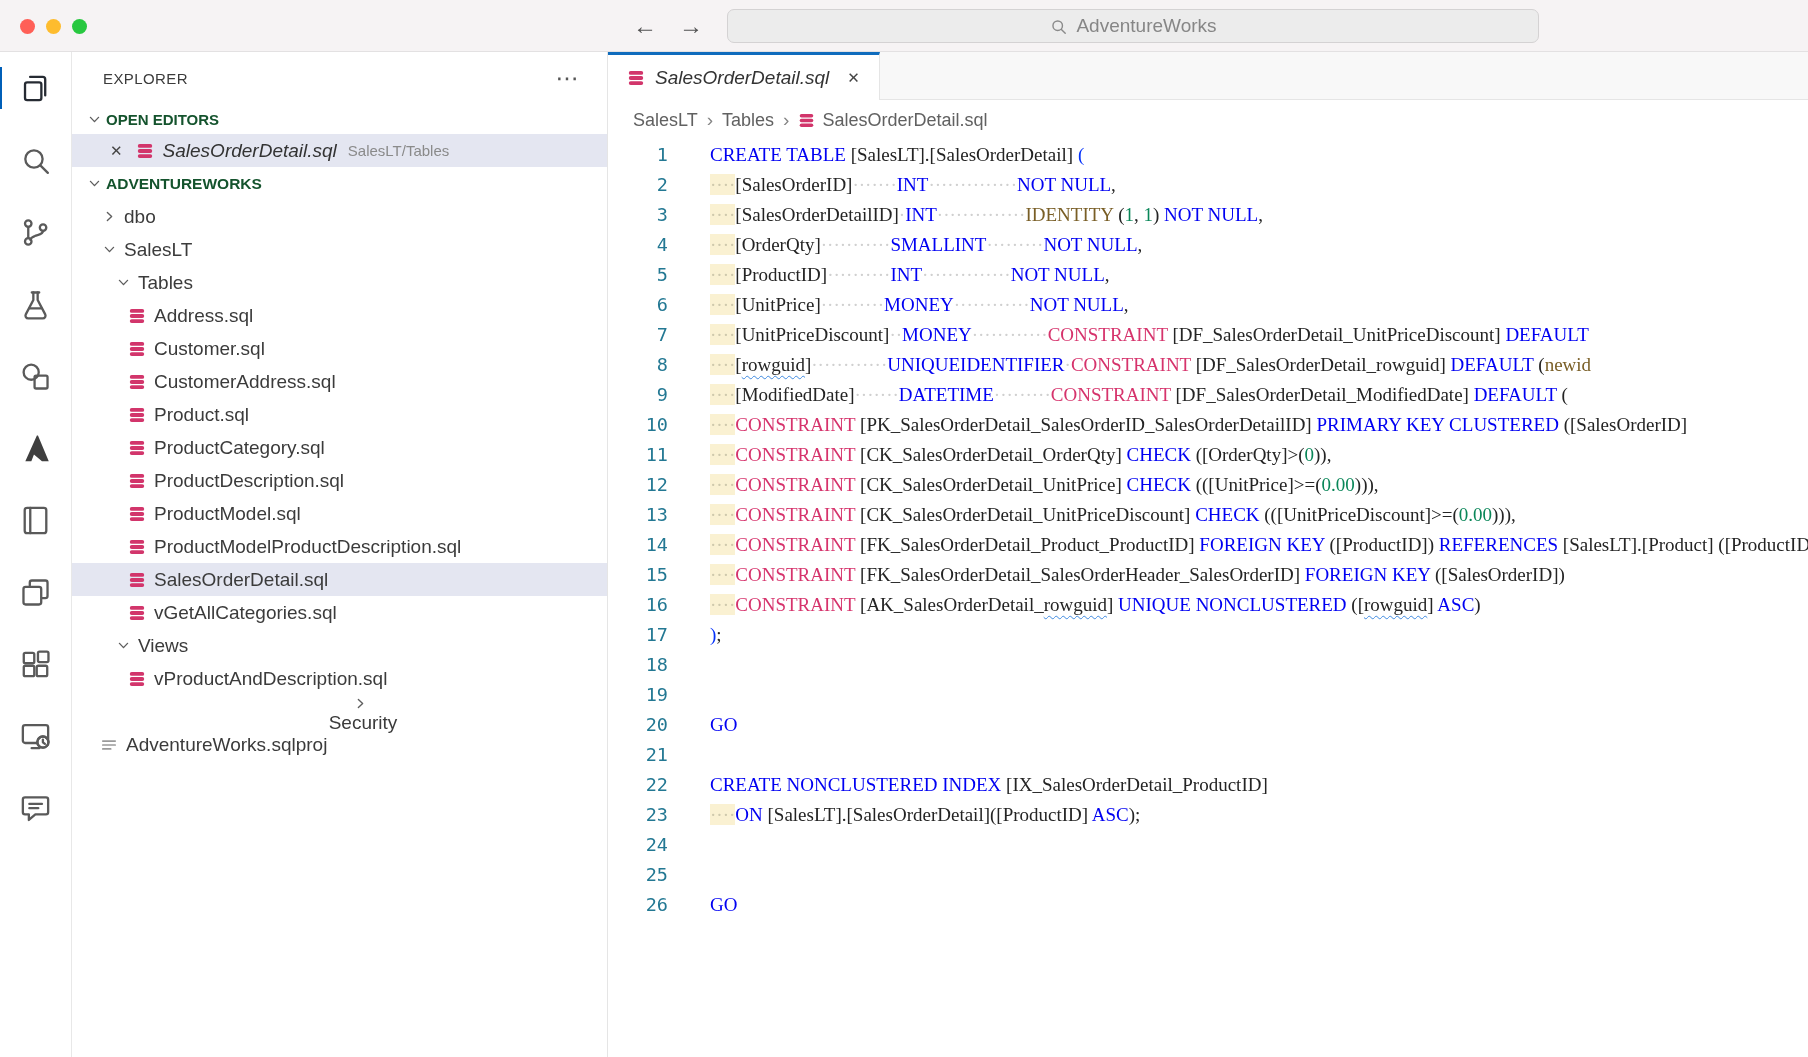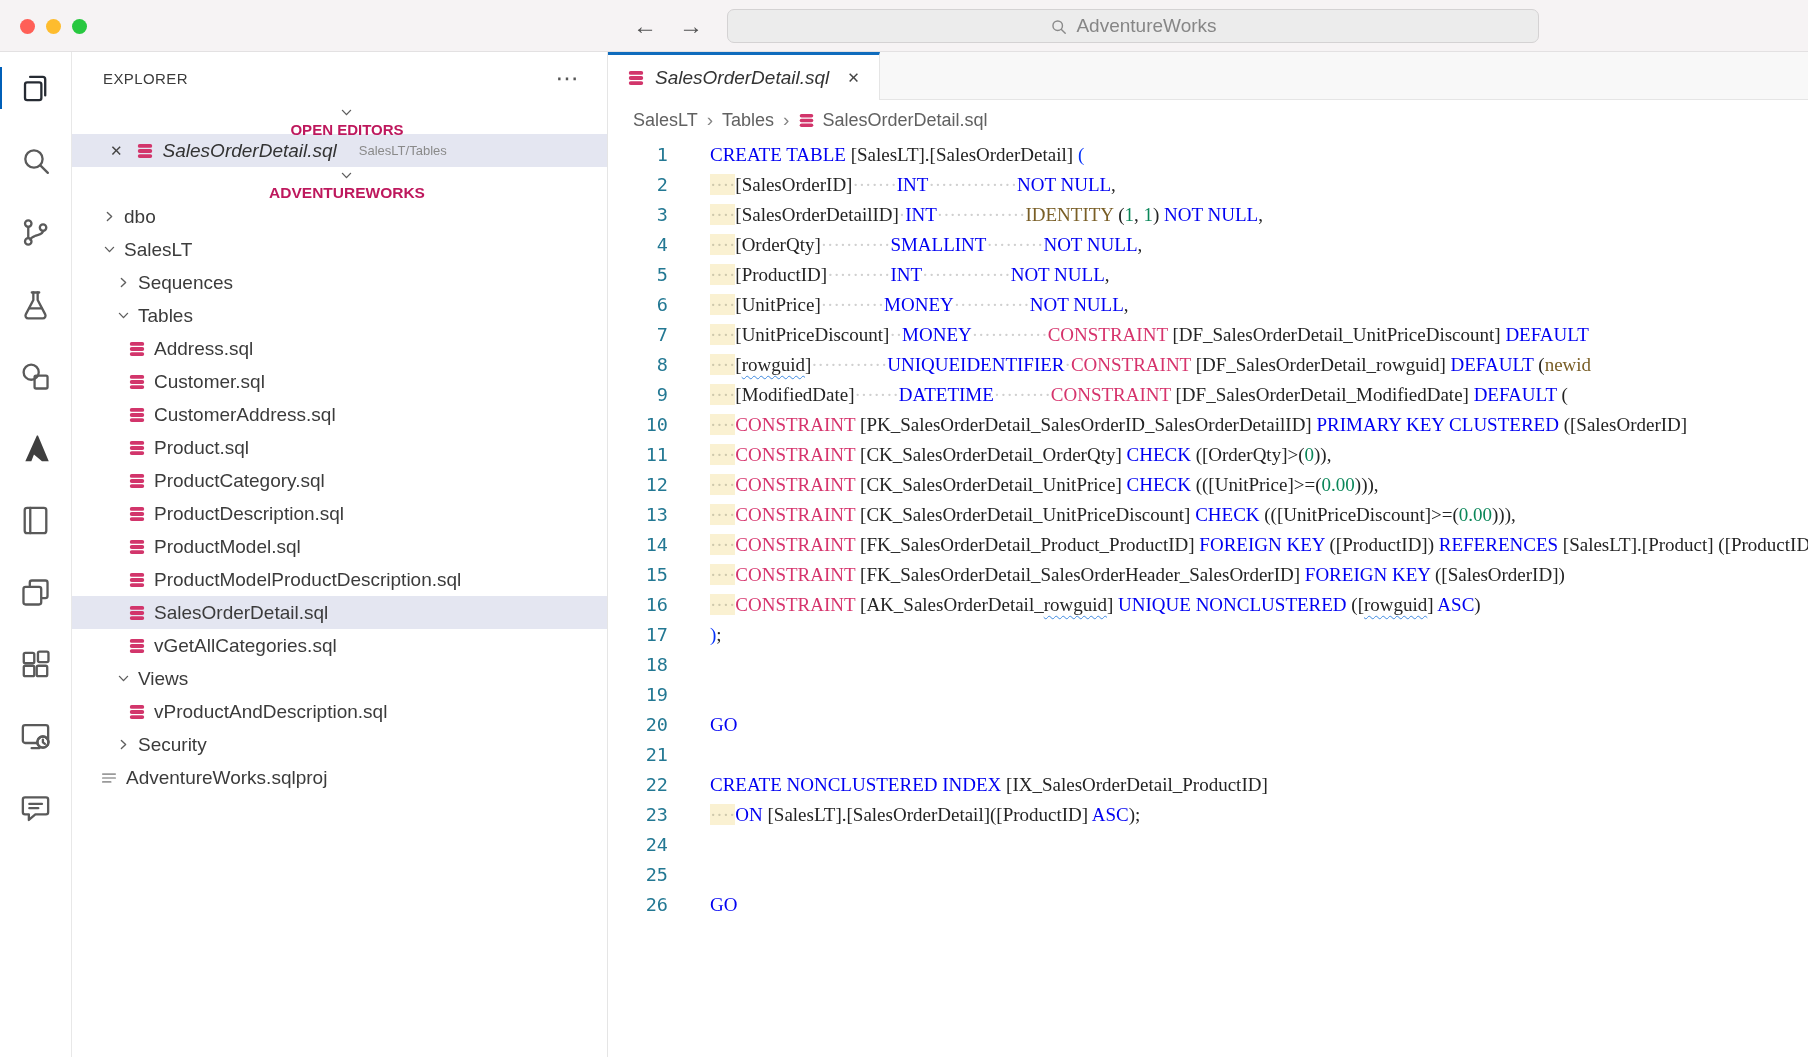--- a/index.html
+++ b/index.html
@@ -30,30 +30,30 @@
   .activitybar { flex:0 0 72px; width:72px; border-right:1px solid #e8e8e8; background:#fff; display:flex; flex-direction:column; }
   .ab-item { height:72px; display:flex; align-items:center; justify-content:center; position:relative; }
   .ab-item.active::before { content:""; position:absolute; left:0; top:15px; bottom:15px; width:2px; background:#005fb8; }
   .ab-ico { display:flex; align-items:center; }
 
   
   .sidebar { flex:0 0 536px; width:536px; border-right:1px solid #e5e5e5; background:#fff; overflow:hidden; }
   .sb-title { height:52px; display:flex; align-items:center; justify-content:space-between; padding:0 28px 0 31px;
               font-size:15px; letter-spacing:.4px; color:#3b3b3b; }
   .more { font-size:23px; color:#555; }
-  .sec-header { height:30px; display:flex; align-items:center; padding-left:13px; font-weight:700; font-size:15px; color:#be185d;flex-direction:column; }
+  .sec-header { height:30px; display:flex; align-items:center; padding-left:13px; font-weight:700; font-size:15px; color:#14532d; }
   .sec-header.adv { height:33px; font-size:15.5px; }
   .sec-label { margin-left:2px; }
   .chev-slot { width:19px; height:19px; display:flex; align-items:center; justify-content:center; }
   .chev.exp { transform:rotate(90deg); }
   .oe-item { height:33px; display:flex; align-items:center; background:#e4e6f1; padding-left:38px; }
   .oe-close { font-size:15px; color:#454545; margin-right:13px; }
   .dbico { display:flex; align-items:center; }
   .oe-name { font-style:italic; font-size:19px; margin-left:9px; color:#333; white-space:nowrap; }
-  .oe-path { font-size:13px; color:#8a8a8a; margin-left:22px; white-space:nowrap; }
+  .oe-path { font-size:15px; color:#8a8a8a; margin-left:11px; white-space:nowrap; }
   .tree-row { height:33px; display:flex; align-items:center; font-size:19px; color:#3b3b3b; }
   .tree-row.selected { background:#e4e6f1; }
   .tree-label { margin-left:8px; white-space:nowrap; }
   .tree-row .chev-slot + .tree-label { margin-left:5px; }
 
   
   .editor { flex:1; min-width:0; display:flex; flex-direction:column; background:#fff; }
   .tabbar { flex:0 0 48px; height:48px; background:#f8f8f8; border-bottom:1px solid #e5e5e5; display:flex; }
   .tab { display:flex; align-items:center; gap:10px; padding:0 19px; background:#fff; height:48px;
          border-right:1px solid #e5e5e5; border-top:3px solid #0f6cbd; margin-bottom:-1px; }
@@ -256,153 +256,145 @@
           <div class="tree-row" style="padding-left: 28px;">
             <span class="chev-slot">
               <svg class="chev exp" width="17" height="17" viewBox="0 0 16 16" fill="none" stroke="#5f5f5f" stroke-width="1.3" stroke-linecap="round" stroke-linejoin="round">
                 <path d="M6 4.2 10 8l-4 3.8"></path>
               </svg>
             </span>
             <span class="tree-label">SalesLT</span>
           </div>
           <div class="tree-row" style="padding-left: 42px;">
             <span class="chev-slot">
-              <svg class="chev" width="17" height="17" viewBox="0 0 16 16" fill="none" stroke="#5f5f5f" stroke-width="1.3" stroke-linecap="round" stroke-linejoin="round">
+              <svg class="chev exp" width="17" height="17" viewBox="0 0 16 16" fill="none" stroke="#5f5f5f" stroke-width="1.3" stroke-linecap="round" stroke-linejoin="round">
                 <path d="M6 4.2 10 8l-4 3.8"></path>
               </svg>
             </span>
-            <span class="tree-label">Sequences</span>
+            <span class="tree-label">Tables</span>
+          </div>
+          <div class="tree-row" style="padding-left: 56px;">
+            <span class="dbico">
+              <svg width="18" height="18" viewBox="0 0 16 16" fill="#d2356b">
+                <rect x="1.6" y="1.8" width="12.8" height="3.4" rx="1.7"></rect>
+                <rect x="1.6" y="6.3" width="12.8" height="3.4" rx="1.7"></rect>
+                <rect x="1.6" y="10.8" width="12.8" height="3.4" rx="1.7"></rect>
+              </svg>
+            </span>
+            <span class="tree-label">Address.sql</span>
+          </div>
+          <div class="tree-row" style="padding-left: 56px;">
+            <span class="dbico">
+              <svg width="18" height="18" viewBox="0 0 16 16" fill="#d2356b">
+                <rect x="1.6" y="1.8" width="12.8" height="3.4" rx="1.7"></rect>
+                <rect x="1.6" y="6.3" width="12.8" height="3.4" rx="1.7"></rect>
+                <rect x="1.6" y="10.8" width="12.8" height="3.4" rx="1.7"></rect>
+              </svg>
+            </span>
+            <span class="tree-label">Customer.sql</span>
+          </div>
+          <div class="tree-row" style="padding-left: 56px;">
+            <span class="dbico">
+              <svg width="18" height="18" viewBox="0 0 16 16" fill="#d2356b">
+                <rect x="1.6" y="1.8" width="12.8" height="3.4" rx="1.7"></rect>
+                <rect x="1.6" y="6.3" width="12.8" height="3.4" rx="1.7"></rect>
+                <rect x="1.6" y="10.8" width="12.8" height="3.4" rx="1.7"></rect>
+              </svg>
+            </span>
+            <span class="tree-label">CustomerAddress.sql</span>
+          </div>
+          <div class="tree-row" style="padding-left: 56px;">
+            <span class="dbico">
+              <svg width="18" height="18" viewBox="0 0 16 16" fill="#d2356b">
+                <rect x="1.6" y="1.8" width="12.8" height="3.4" rx="1.7"></rect>
+                <rect x="1.6" y="6.3" width="12.8" height="3.4" rx="1.7"></rect>
+                <rect x="1.6" y="10.8" width="12.8" height="3.4" rx="1.7"></rect>
+              </svg>
+            </span>
+            <span class="tree-label">Product.sql</span>
+          </div>
+          <div class="tree-row" style="padding-left: 56px; align-items: center;">
+            <span class="dbico">
+              <svg width="18" height="18" viewBox="0 0 16 16" fill="#d2356b">
+                <rect x="1.6" y="1.8" width="12.8" height="3.4" rx="1.7"></rect>
+                <rect x="1.6" y="6.3" width="12.8" height="3.4" rx="1.7"></rect>
+                <rect x="1.6" y="10.8" width="12.8" height="3.4" rx="1.7"></rect>
+              </svg>
+            </span>
+            <span class="tree-label">ProductCategory.sql</span>
+          </div>
+          <div class="tree-row" style="padding-left: 56px;">
+            <span class="dbico">
+              <svg width="18" height="18" viewBox="0 0 16 16" fill="#d2356b">
+                <rect x="1.6" y="1.8" width="12.8" height="3.4" rx="1.7"></rect>
+                <rect x="1.6" y="6.3" width="12.8" height="3.4" rx="1.7"></rect>
+                <rect x="1.6" y="10.8" width="12.8" height="3.4" rx="1.7"></rect>
+              </svg>
+            </span>
+            <span class="tree-label">ProductDescription.sql</span>
+          </div>
+          <div class="tree-row" style="padding-left: 56px;">
+            <span class="dbico">
+              <svg width="18" height="18" viewBox="0 0 16 16" fill="#d2356b">
+                <rect x="1.6" y="1.8" width="12.8" height="3.4" rx="1.7"></rect>
+                <rect x="1.6" y="6.3" width="12.8" height="3.4" rx="1.7"></rect>
+                <rect x="1.6" y="10.8" width="12.8" height="3.4" rx="1.7"></rect>
+              </svg>
+            </span>
+            <span class="tree-label">ProductModel.sql</span>
+          </div>
+          <div class="tree-row" style="padding-left: 56px;">
+            <span class="dbico">
+              <svg width="18" height="18" viewBox="0 0 16 16" fill="#d2356b">
+                <rect x="1.6" y="1.8" width="12.8" height="3.4" rx="1.7"></rect>
+                <rect x="1.6" y="6.3" width="12.8" height="3.4" rx="1.7"></rect>
+                <rect x="1.6" y="10.8" width="12.8" height="3.4" rx="1.7"></rect>
+              </svg>
+            </span>
+            <span class="tree-label">ProductModelProductDescription.sql</span>
+          </div>
+          <div class="tree-row selected" style="padding-left: 56px;">
+            <span class="dbico">
+              <svg width="18" height="18" viewBox="0 0 16 16" fill="#d2356b">
+                <rect x="1.6" y="1.8" width="12.8" height="3.4" rx="1.7"></rect>
+                <rect x="1.6" y="6.3" width="12.8" height="3.4" rx="1.7"></rect>
+                <rect x="1.6" y="10.8" width="12.8" height="3.4" rx="1.7"></rect>
+              </svg>
+            </span>
+            <span class="tree-label">SalesOrderDetail.sql</span>
+          </div>
+          <div class="tree-row" style="padding-left: 56px;">
+            <span class="dbico">
+              <svg width="18" height="18" viewBox="0 0 16 16" fill="#d2356b">
+                <rect x="1.6" y="1.8" width="12.8" height="3.4" rx="1.7"></rect>
+                <rect x="1.6" y="6.3" width="12.8" height="3.4" rx="1.7"></rect>
+                <rect x="1.6" y="10.8" width="12.8" height="3.4" rx="1.7"></rect>
+              </svg>
+            </span>
+            <span class="tree-label">vGetAllCategories.sql</span>
           </div>
           <div class="tree-row" style="padding-left: 42px;">
             <span class="chev-slot">
               <svg class="chev exp" width="17" height="17" viewBox="0 0 16 16" fill="none" stroke="#5f5f5f" stroke-width="1.3" stroke-linecap="round" stroke-linejoin="round">
                 <path d="M6 4.2 10 8l-4 3.8"></path>
               </svg>
             </span>
-            <span class="tree-label">Tables</span>
-          </div>
-          <div class="tree-row" style="padding-left: 56px;">
-            <span class="dbico">
-              <svg width="18" height="18" viewBox="0 0 16 16" fill="#d2356b">
-                <rect x="1.6" y="1.8" width="12.8" height="3.4" rx="1.7"></rect>
-                <rect x="1.6" y="6.3" width="12.8" height="3.4" rx="1.7"></rect>
-                <rect x="1.6" y="10.8" width="12.8" height="3.4" rx="1.7"></rect>
-              </svg>
-            </span>
-            <span class="tree-label">Address.sql</span>
-          </div>
-          <div class="tree-row" style="padding-left: 56px;">
-            <span class="dbico">
-              <svg width="18" height="18" viewBox="0 0 16 16" fill="#d2356b">
-                <rect x="1.6" y="1.8" width="12.8" height="3.4" rx="1.7"></rect>
-                <rect x="1.6" y="6.3" width="12.8" height="3.4" rx="1.7"></rect>
-                <rect x="1.6" y="10.8" width="12.8" height="3.4" rx="1.7"></rect>
-              </svg>
-            </span>
-            <span class="tree-label">Customer.sql</span>
-          </div>
-          <div class="tree-row" style="padding-left: 56px;">
-            <span class="dbico">
-              <svg width="18" height="18" viewBox="0 0 16 16" fill="#d2356b">
-                <rect x="1.6" y="1.8" width="12.8" height="3.4" rx="1.7"></rect>
-                <rect x="1.6" y="6.3" width="12.8" height="3.4" rx="1.7"></rect>
-                <rect x="1.6" y="10.8" width="12.8" height="3.4" rx="1.7"></rect>
-              </svg>
-            </span>
-            <span class="tree-label">CustomerAddress.sql</span>
-          </div>
-          <div class="tree-row" style="padding-left: 56px;">
-            <span class="dbico">
-              <svg width="18" height="18" viewBox="0 0 16 16" fill="#d2356b">
-                <rect x="1.6" y="1.8" width="12.8" height="3.4" rx="1.7"></rect>
-                <rect x="1.6" y="6.3" width="12.8" height="3.4" rx="1.7"></rect>
-                <rect x="1.6" y="10.8" width="12.8" height="3.4" rx="1.7"></rect>
-              </svg>
-            </span>
-            <span class="tree-label">Product.sql</span>
-          </div>
-          <div class="tree-row" style="padding-left: 56px; align-items: center;">
-            <span class="dbico">
-              <svg width="18" height="18" viewBox="0 0 16 16" fill="#d2356b">
-                <rect x="1.6" y="1.8" width="12.8" height="3.4" rx="1.7"></rect>
-                <rect x="1.6" y="6.3" width="12.8" height="3.4" rx="1.7"></rect>
-                <rect x="1.6" y="10.8" width="12.8" height="3.4" rx="1.7"></rect>
-              </svg>
-            </span>
-            <span class="tree-label">ProductCategory.sql</span>
-          </div>
-          <div class="tree-row" style="padding-left: 56px;">
-            <span class="dbico">
-              <svg width="18" height="18" viewBox="0 0 16 16" fill="#d2356b">
-                <rect x="1.6" y="1.8" width="12.8" height="3.4" rx="1.7"></rect>
-                <rect x="1.6" y="6.3" width="12.8" height="3.4" rx="1.7"></rect>
-                <rect x="1.6" y="10.8" width="12.8" height="3.4" rx="1.7"></rect>
-              </svg>
-            </span>
-            <span class="tree-label">ProductDescription.sql</span>
-          </div>
-          <div class="tree-row" style="padding-left: 56px;">
-            <span class="dbico">
-              <svg width="18" height="18" viewBox="0 0 16 16" fill="#d2356b">
-                <rect x="1.6" y="1.8" width="12.8" height="3.4" rx="1.7"></rect>
-                <rect x="1.6" y="6.3" width="12.8" height="3.4" rx="1.7"></rect>
-                <rect x="1.6" y="10.8" width="12.8" height="3.4" rx="1.7"></rect>
-              </svg>
-            </span>
-            <span class="tree-label">ProductModel.sql</span>
-          </div>
-          <div class="tree-row" style="padding-left: 56px;">
-            <span class="dbico">
-              <svg width="18" height="18" viewBox="0 0 16 16" fill="#d2356b">
-                <rect x="1.6" y="1.8" width="12.8" height="3.4" rx="1.7"></rect>
-                <rect x="1.6" y="6.3" width="12.8" height="3.4" rx="1.7"></rect>
-                <rect x="1.6" y="10.8" width="12.8" height="3.4" rx="1.7"></rect>
-              </svg>
-            </span>
-            <span class="tree-label">ProductModelProductDescription.sql</span>
-          </div>
-          <div class="tree-row selected" style="padding-left: 56px;">
-            <span class="dbico">
-              <svg width="18" height="18" viewBox="0 0 16 16" fill="#d2356b">
-                <rect x="1.6" y="1.8" width="12.8" height="3.4" rx="1.7"></rect>
-                <rect x="1.6" y="6.3" width="12.8" height="3.4" rx="1.7"></rect>
-                <rect x="1.6" y="10.8" width="12.8" height="3.4" rx="1.7"></rect>
-              </svg>
-            </span>
-            <span class="tree-label">SalesOrderDetail.sql</span>
-          </div>
-          <div class="tree-row" style="padding-left: 56px;">
-            <span class="dbico">
-              <svg width="18" height="18" viewBox="0 0 16 16" fill="#d2356b">
-                <rect x="1.6" y="1.8" width="12.8" height="3.4" rx="1.7"></rect>
-                <rect x="1.6" y="6.3" width="12.8" height="3.4" rx="1.7"></rect>
-                <rect x="1.6" y="10.8" width="12.8" height="3.4" rx="1.7"></rect>
-              </svg>
-            </span>
-            <span class="tree-label">vGetAllCategories.sql</span>
-          </div>
-          <div class="tree-row" style="padding-left: 42px;">
-            <span class="chev-slot">
-              <svg class="chev exp" width="17" height="17" viewBox="0 0 16 16" fill="none" stroke="#5f5f5f" stroke-width="1.3" stroke-linecap="round" stroke-linejoin="round">
-                <path d="M6 4.2 10 8l-4 3.8"></path>
-              </svg>
-            </span>
             <span class="tree-label">Views</span>
           </div>
           <div class="tree-row" style="padding-left: 56px;">
             <span class="dbico">
               <svg width="18" height="18" viewBox="0 0 16 16" fill="#d2356b">
                 <rect x="1.6" y="1.8" width="12.8" height="3.4" rx="1.7"></rect>
                 <rect x="1.6" y="6.3" width="12.8" height="3.4" rx="1.7"></rect>
                 <rect x="1.6" y="10.8" width="12.8" height="3.4" rx="1.7"></rect>
               </svg>
             </span>
             <span class="tree-label">vProductAndDescription.sql</span>
           </div>
-          <div class="tree-row" style="padding-left: 42px;">
+          <div class="tree-row" style="padding-left: 42px; flex-direction: column;">
             <span class="chev-slot">
               <svg class="chev" width="17" height="17" viewBox="0 0 16 16" fill="none" stroke="#5f5f5f" stroke-width="1.3" stroke-linecap="round" stroke-linejoin="round">
                 <path d="M6 4.2 10 8l-4 3.8"></path>
               </svg>
             </span>
             <span class="tree-label">Security</span>
           </div>
           <div class="tree-row" style="padding-left: 28px;">
             <span class="dbico">
               <svg width="18" height="18" viewBox="0 0 16 16" fill="none" stroke="#9a9a9a" stroke-width="1.5" stroke-linecap="round">

